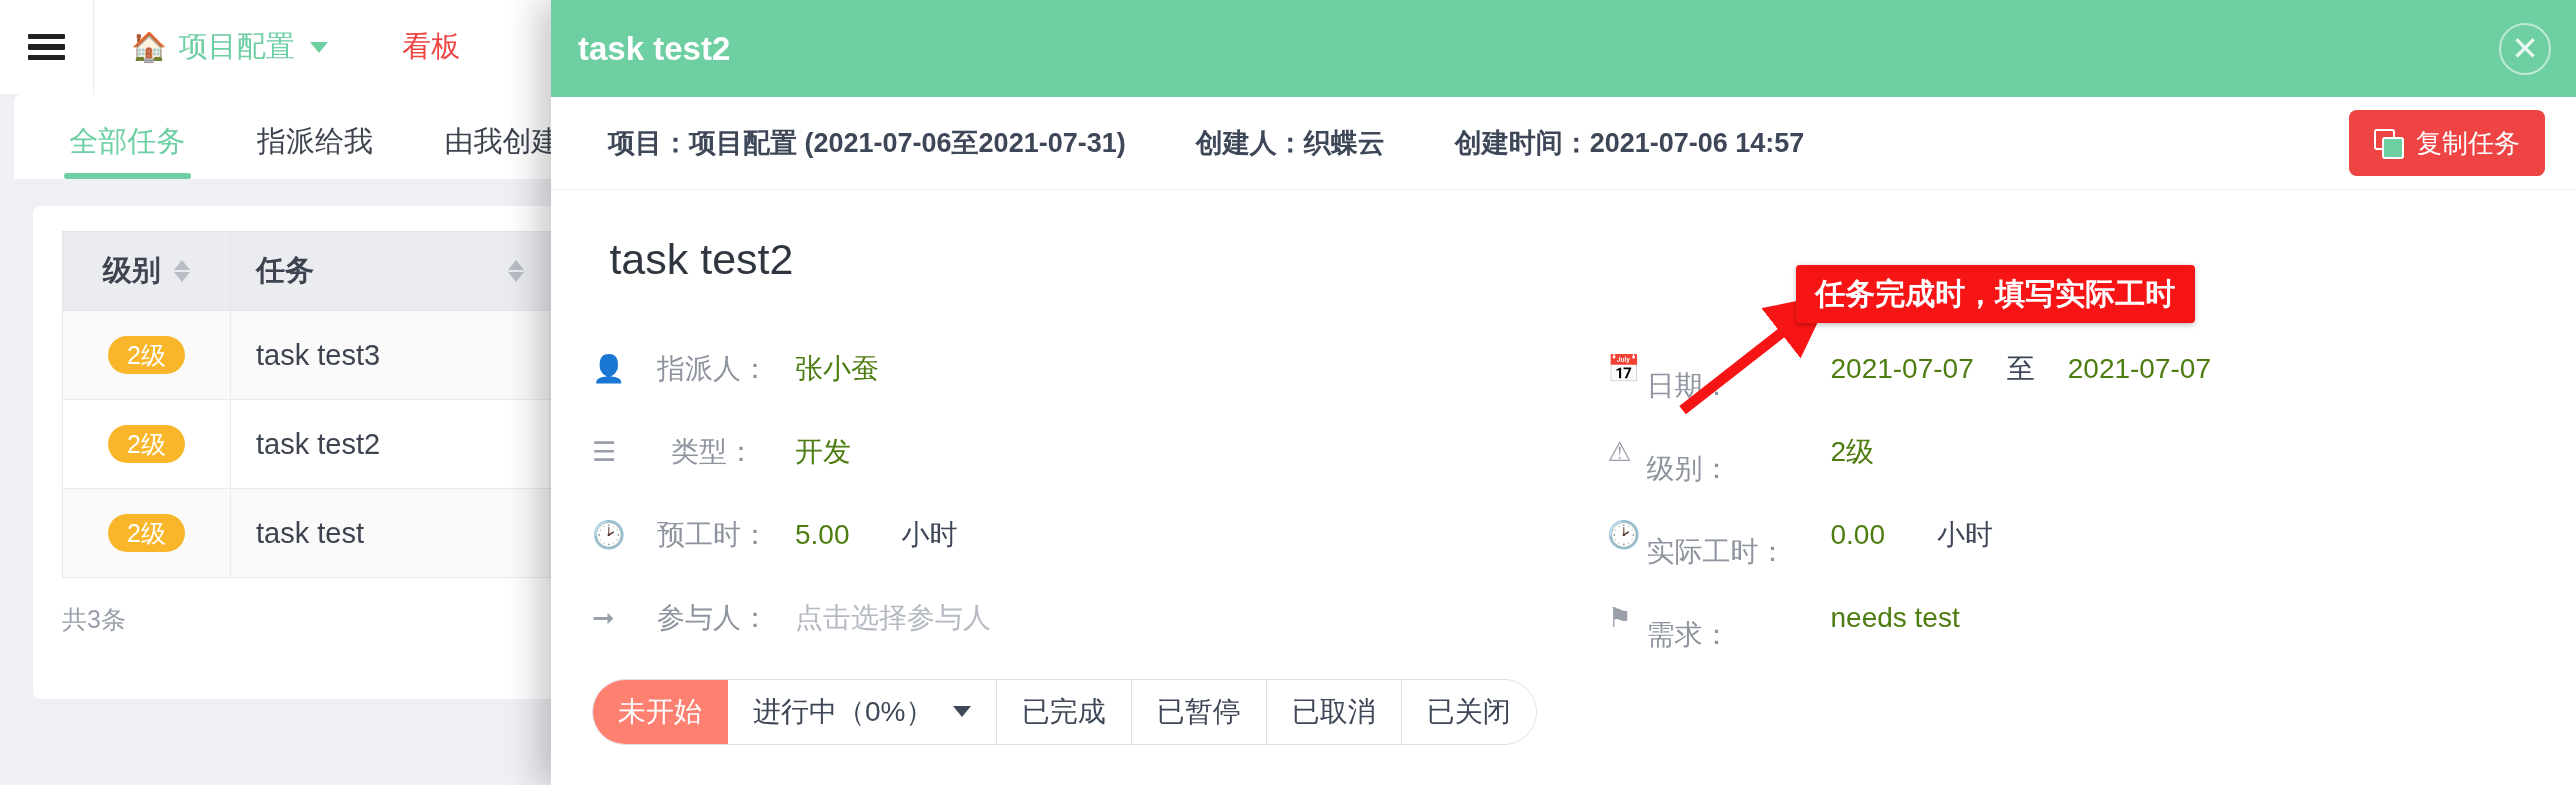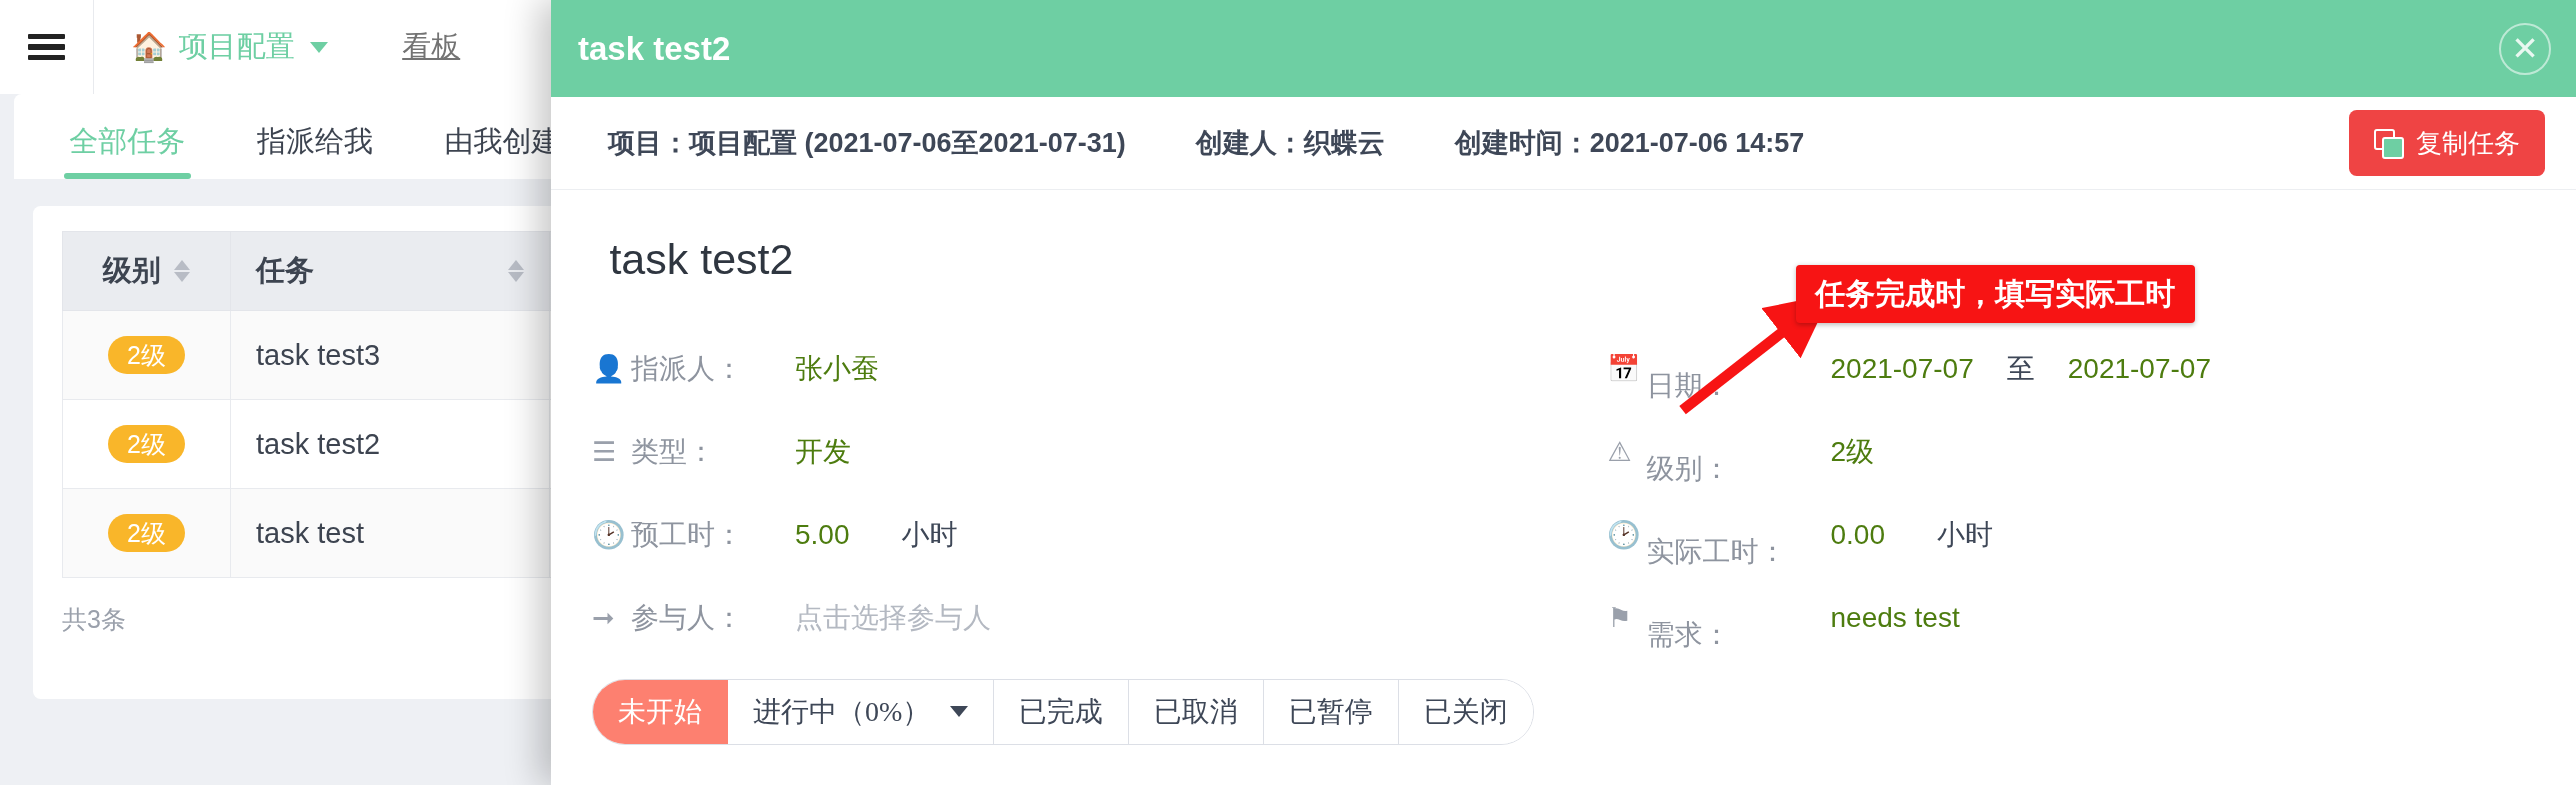--- a/index.html
+++ b/index.html
@@ -23,21 +23,21 @@
     border-right: 1px solid #e8eaee;
   }
   .hamburger { width: 37px; height: 27px; display: flex; flex-direction: column; justify-content: space-between; }
   .hamburger span { display: block; height: 5.8px; background: #222; border-radius: 1px; }
 
   .nav-item {
     display: flex; align-items: center; gap: 11.6px;
     height: 94px; padding: 0 37px;
     font-size: 29px; color: #6ecfa3;
   }
-  .nav-item.muted { color: #737373; text-decoration: underline; }
+  .nav-item.muted { color: #ef4444; }
   .home-icon { font-size: 29px; line-height: 1; color: #6ecfa3; }
   .caret-down {
     width: 0; height: 0; margin-left: 3.9px;
     border-left: 9.7px solid transparent; border-right: 9.7px solid transparent;
     border-top: 11.6px solid #6ecfa3;
   }
 
   .tabs-card {
     position: absolute; top: 94px; left: 13.5px; width: 2553px; height: 85px;
     background: #fff; border-radius: 7.7px 7.7px 0 0;
@@ -137,36 +137,36 @@
   .cols { display: flex; }
   .col { width: 50%; }
   .col.right { padding-left: 44px; }
 
   .frow { display: flex; align-items: center; height: 83px; font-size: 28px; }
   .ficon {
     width: 39px; flex: 0 0 39px; color: #9aa0ab; font-size: 27px;
     display: flex; align-items: center; justify-content: flex-start;
   }
   .flabel { color: #8e949f; white-space: nowrap; }
-  .flabel.w1 { width: 164px; }
+  .flabel.w1 { width: 164px; text-align: center; }
   .flabel.w3 { width: 184px; margin-top: 34px; }
   .fvalue { color: #4d7c0f; }
   .fvalue.ph { color: #b4b9c2; }
   .funit { color: #3e4757; margin-left: 52px; }
   .fsep { color: #3e4757; margin: 0 33px; }
 
   .annotation {
     position: absolute; left: 1245px; top: 75px;
     background: #f71414; color: #fff; font-size: 30px; font-weight: bold;
     padding: 8.7px 19.3px; border-radius: 3.9px; white-space: nowrap;
     box-shadow: 0 1.9px 4.8px rgba(0,0,0,0.25);
   }
   .arrow-svg { position: absolute; left: 1120px; top: 106px; }
 
-  .status-bar { padding: 19.3px 41px 0 41px; flex: 0 0 auto; height: 126px; font-family: Liberation Serif, serif; }
+  .status-bar { padding: 19.3px 41px 0 41px; flex: 0 0 auto; height: 126px; }
   .status-group { display: inline-flex; border-radius: 39px; overflow: hidden; border: 1px solid #dcdfe6; }
   .sbtn {
     font-size: 28px; color: #3e4757; background: #fff;
     padding: 0 25px; height: 64px; display: flex; align-items: center; gap: 13.5px;
     border-right: 1px solid #dcdfe6; white-space: nowrap;
   }
   .sbtn:last-child { border-right: none; }
   .sbtn.active { background: #fd8070; color: #fff; border-right-color: #fd8070; }
   .sbtn .dd {
     width: 0; height: 0; border-left: 9.7px solid transparent; border-right: 9.7px solid transparent;
@@ -364,24 +364,24 @@
           <span>未开始</span>
         </div>
         <div class="sbtn">
           <span>进行中（0%）</span>
           <span class="dd"></span>
         </div>
         <div class="sbtn">
           <span>已完成</span>
         </div>
         <div class="sbtn">
+          <span>已暂停</span>
+        </div>
+        <div class="sbtn">
           <span>已取消</span>
-        </div>
-        <div class="sbtn">
-          <span>已暂停</span>
         </div>
         <div class="sbtn">
           <span>已关闭</span>
         </div>
       </div>
     </div>
 
   </div>
 </div>
 

